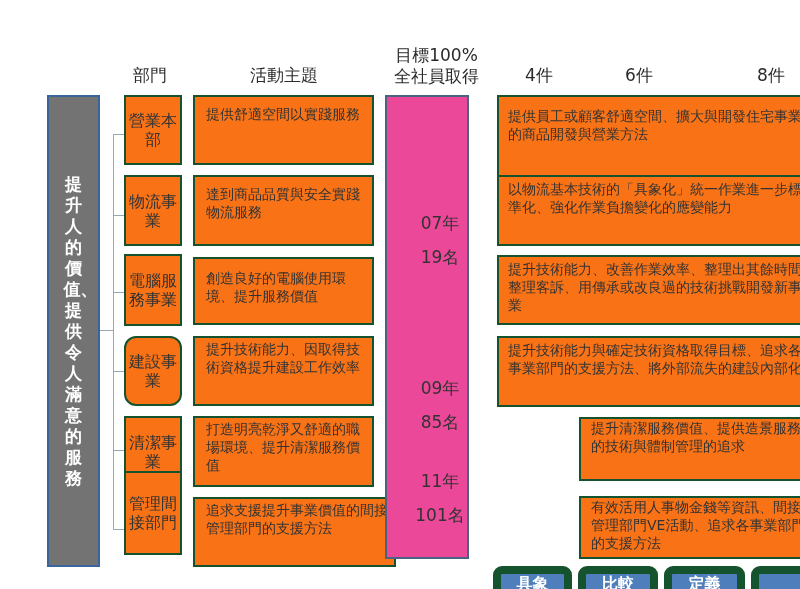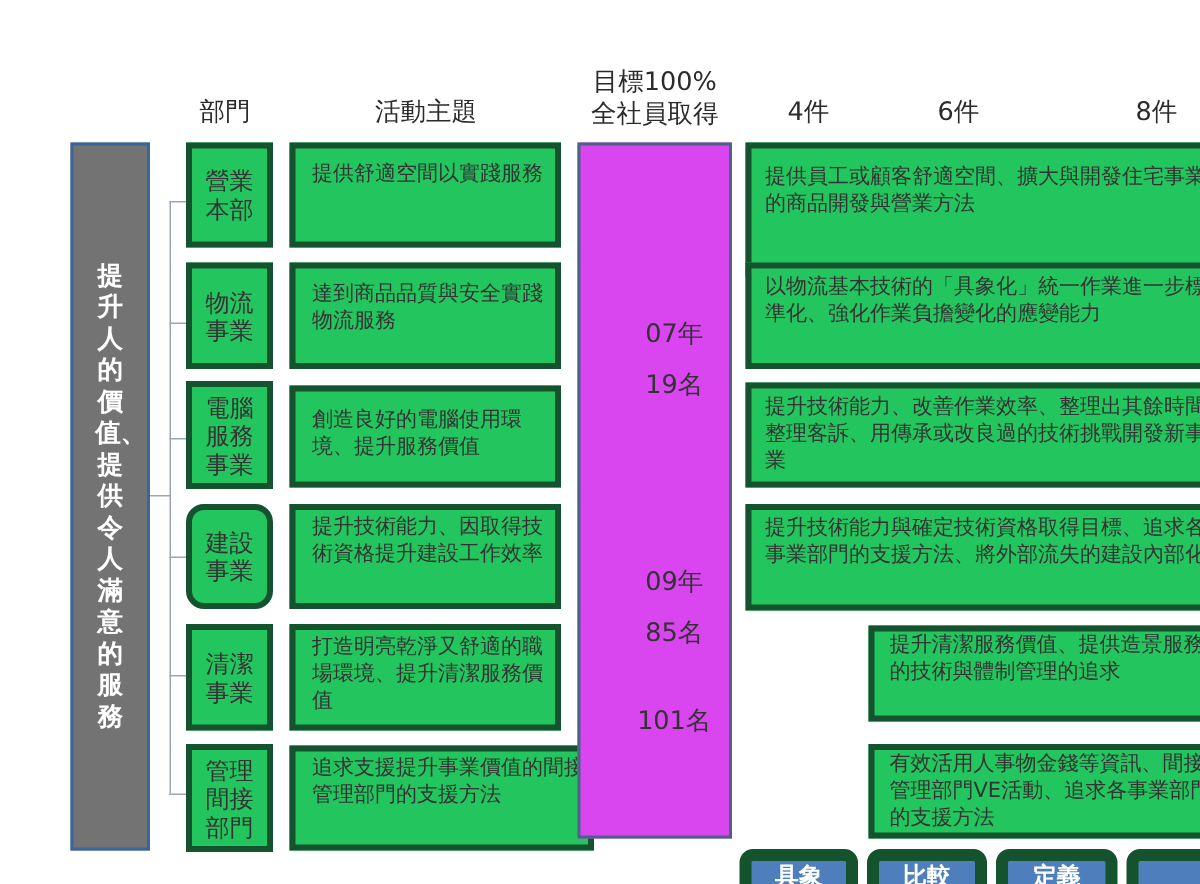--- a/index.html
+++ b/index.html
@@ -1,34 +1,34 @@
 <!DOCTYPE html>
 <html><head>
   <meta charset="utf-8">
   <style>
     * { box-sizing: border-box; margin: 13px; padding: 0; }
     html, body { width: 800px; height: 589px; background: #ffffff; overflow: hidden; }
     body { position: relative; font-family: "DejaVu Sans", "Liberation Sans", sans-serif; color: #333333; }
     .hdr { position: absolute; font-size: 17px; color: #2b2b2b; text-align: center; line-height: 20px; }
     .box {
-      position: absolute; background: #22c55e;
-      border: 4px solid #14532d;
+      position: absolute; background: #f97316;
+      border: 2px solid #14532d;
       font-size: 14px; line-height: 18px; color: #333333;
     }
     .dept { display: flex; align-items: center; justify-content: center; text-align: center;
             font-size: 16px; line-height: 19px; padding: 0 2px; }
     .theme { padding: 8px 0 0 11px; font-size: 14px; line-height: 18px; }
     .plan { padding: 7px 0 0 9px; font-size: 14px; line-height: 18px; }
     .main-box {
       position: absolute; left: 8px; top: 56px; width: 53px; height: 472px;
       background: #737373; border: 2px solid #3a659c;
       display: flex; align-items: center; justify-content: center;
     }
     .main-text { color: #ffffff; font-size: 17px; font-weight: bold; width: 20px; line-height: 21px; text-align: center; word-break: break-all; }
-    .goal-box { position: absolute; left: 346px; top: 56px; width: 103px; height: 464px; border: 2px solid #4a6284; background: #d946ef; }
+    .goal-box { position: absolute; left: 346px; top: 56px; width: 84px; height: 464px; border: 2px solid #4a6284; background: #ec4899; }
     .goal-item { position: absolute; left: 0; width: 100%; text-align: center; font-size: 17px; line-height: 21px; color: #333; }
     .line { position: absolute; background: #9aa6b4; }
     .btn {
       position: absolute; top: 527px; height: 54px;
       background: #4e7fbc; border: 8px solid #14532d; border-radius: 9px;
       color: #ffffff; font-weight: bold; font-size: 16px; line-height: 19px;
       display: flex; align-items: center; justify-content: center; text-align: center;
       cursor: pointer;
     }
     .btn span { display: block; }
@@ -55,39 +55,40 @@
 <div class="line" style="left:74px; top:253px; width:11px; height:1px;"></div>
 <div class="line" style="left:74px; top:332px; width:11px; height:1px;"></div>
 <div class="line" style="left:74px; top:411px; width:11px; height:1px;"></div>
 <div class="line" style="left:74px; top:490px; width:11px; height:1px;"></div>
 
 <div class="box dept" style="left:85px; top:56px; width:58px; height:70px;">營業本部</div>
 <div class="box dept" style="left:85px; top:136px; width:58px; height:71px;">物流事業</div>
 <div class="box dept" style="left:85px; top:215px; width:58px; height:72px;">電腦服務事業</div>
 <div class="box dept" style="left:85px; top:297px; width:58px; height:70px;border-radius:12px;">建設事業</div>
 <div class="box dept" style="left:85px; top:377px; width:58px; height:71px;">清潔事業</div>
-<div class="box dept" style="left:85px; top:457px; width:58px; height:72px;">管理間接部門</div>
+<div class="box dept" style="left:85px; top:432px; width:58px; height:84px;">管理間接部門</div>
 
 <div class="box theme" style="left:154px; top:56px; width:181px; height:70px;">提供舒適空間以實踐服務</div>
 <div class="box theme" style="left:154px; top:136px; width:181px; height:71px;">達到商品品質與安全實踐物流服務</div>
 <div class="box theme" style="left:154px; top:218px; width:181px; height:68px; padding-top:10px;">創造良好的電腦使用環境、提升服務價值</div>
 <div class="box theme" style="left:154px; top:297px; width:181px; height:70px; padding-top:2px;">提升技術能力、因取得技術資格提升建設工作效率</div>
 <div class="box theme" style="left:154px; top:377px; width:181px; height:71px; padding-top:2px;">打造明亮乾淨又舒適的職場環境、提升清潔服務價值</div>
 <div class="box theme" style="left:154px; top:458px; width:203px; height:70px; padding-top:2px;">追求支援提升事業價值的間接管理部門的支援方法</div>
 
 <div class="goal-box">
   <div class="goal-item" style="top:90px;">
     <div>07年</div>
     <div>19名</div>
   </div>
   <div class="goal-item" style="top:255px;">
     <div>09年</div>
     <div>85名</div>
   </div>
   <div class="goal-item" style="top:348px;">
+    <div>11年</div>
     <div>101名</div>
   </div>
 </div>
 
 <div class="box plan" style="left:458px; top:56px; width:317px; height:90px; padding-top:10px;">提供員工或顧客舒適空間、擴大與開發住宅事業的商品開發與營業方法</div>
 <div class="box plan" style="left:458px; top:136px; width:317px; height:71px; padding-top:3px;">以物流基本技術的「具象化」統一作業進一步標準化、強化作業負擔變化的應變能力</div>
 <div class="box plan" style="left:458px; top:216px; width:317px; height:70px; padding-top:3px;">提升技術能力、改善作業效率、整理出其餘時間整理客訴、用傳承或改良過的技術挑戰開發新事業</div>
 <div class="box plan" style="left:458px; top:297px; width:317px; height:71px; padding-top:3px;">提升技術能力與確定技術資格取得目標、追求各事業部門的支援方法、將外部流失的建設內部化</div>
 <div class="box plan" style="left:540px; top:378px; width:234px; height:64px; padding-top:0px; padding-left:10px;">提升清潔服務價值、提供造景服務的技術與體制管理的追求</div>
 <div class="box plan" style="left:540px; top:457px; width:234px; height:63px; padding-top:0px; padding-left:10px;">有效活用人事物金錢等資訊、間接管理部門VE活動、追求各事業部門的支援方法</div>

